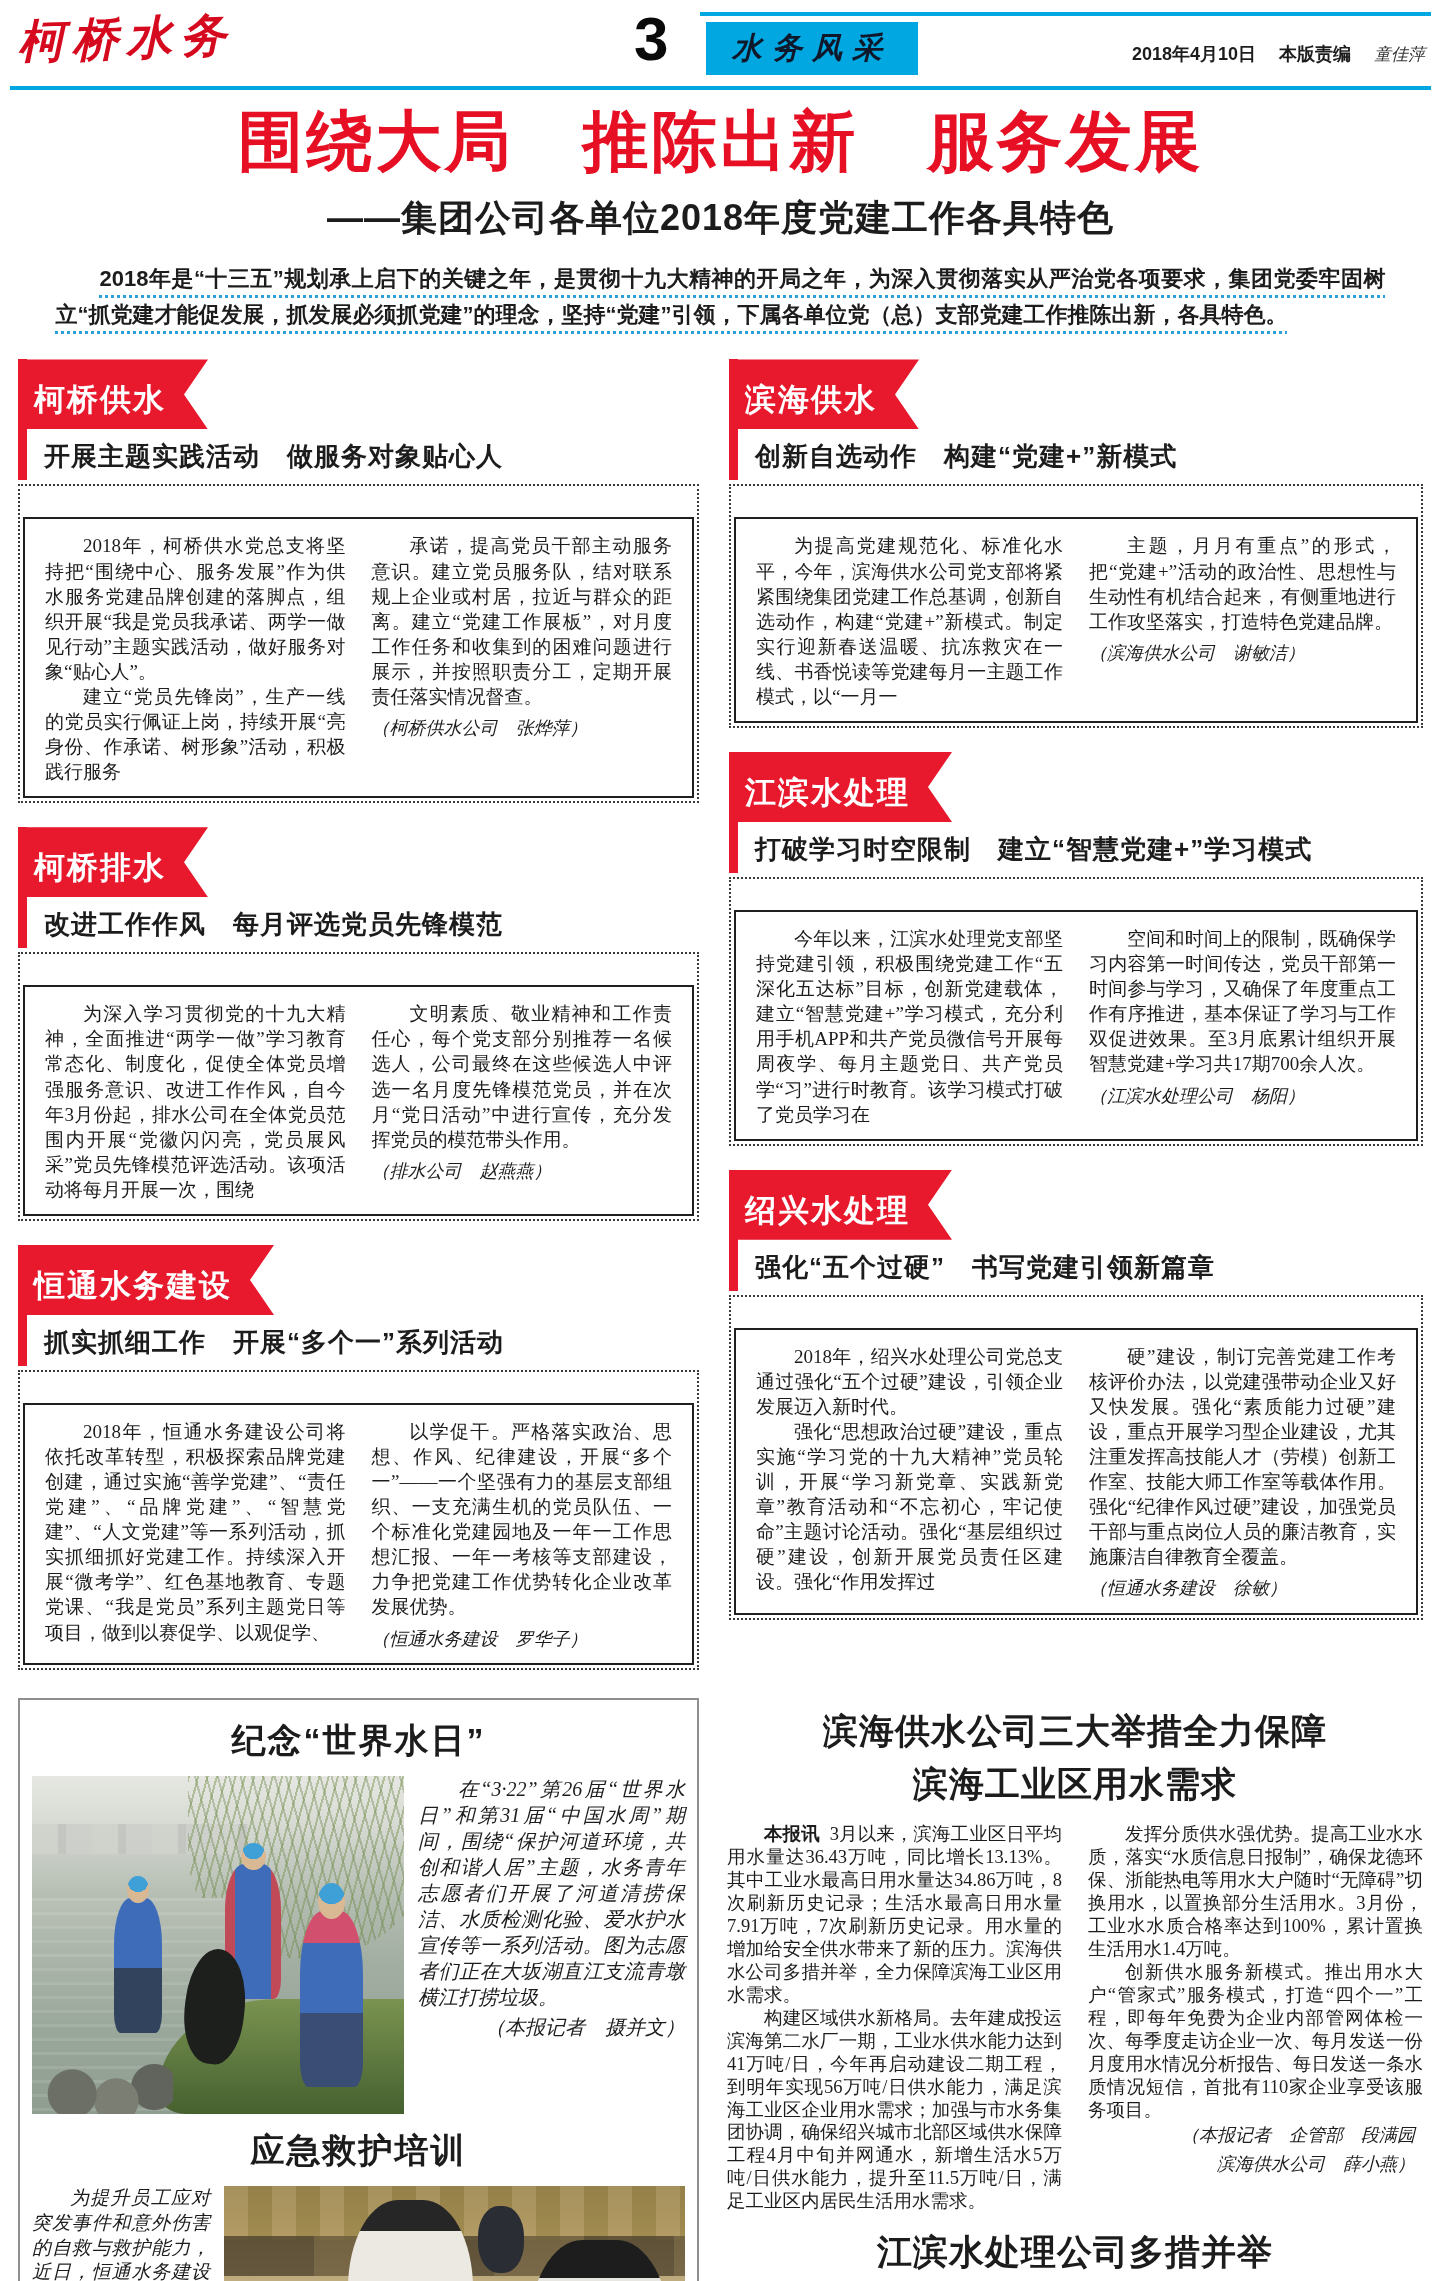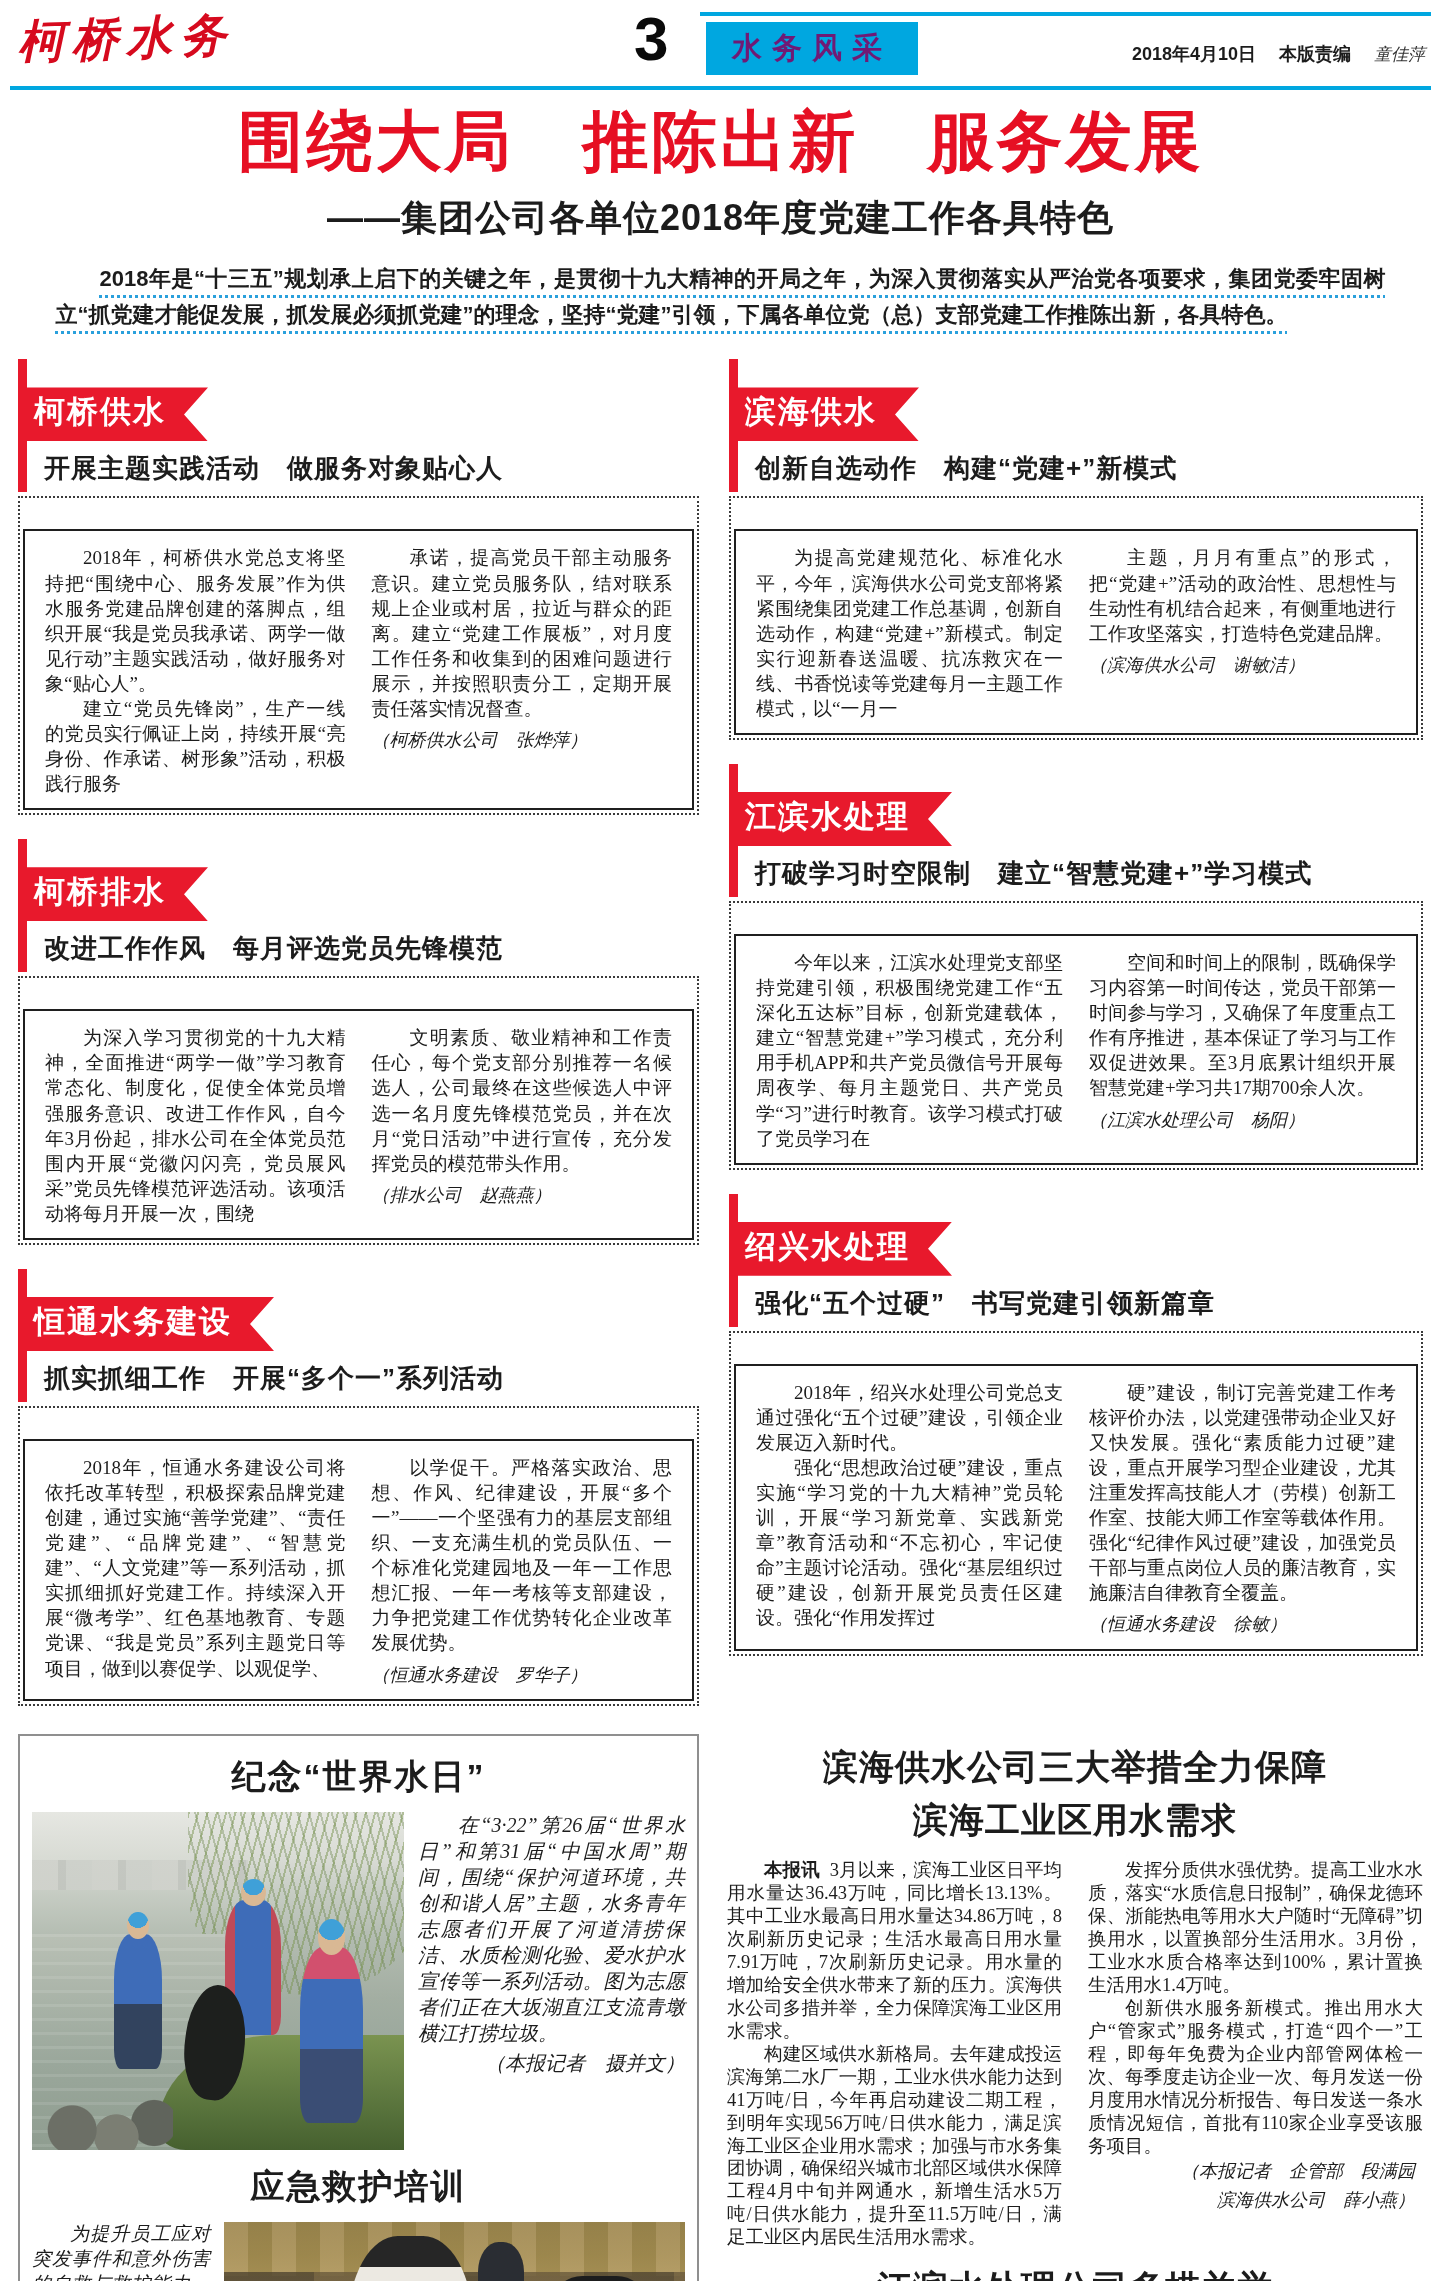--- a/index.html
+++ b/index.html
@@ -5,40 +5,40 @@
   * { margin:0; padding:0; box-sizing:border-box; }
   body { background:#e8e8e8; font-family:"Liberation Serif","DejaVu Serif",serif; color:#1c1c1c; }
   .page { width:1441px; height:2281px; background:#ffffff; margin:0 auto; position:relative; overflow:hidden; padding-top:6px; }
 
   
   .masthead { position:relative; height:84px; margin:0 10px; }
   .logo { position:absolute; left:8px; top:2px; color:#d60a1e; font-size:46px; font-weight:bold; font-style:italic; letter-spacing:8px; transform:rotate(-2deg); font-family:"DejaVu Serif",serif; }
   .top-rule { position:absolute; left:690px; right:0; top:6px; height:4px; background:#00a7e0; }
   .page-no { position:absolute; left:624px; top:2px; font-family:"Liberation Sans","DejaVu Sans",sans-serif; font-weight:900; font-size:62px; line-height:1; color:#0a0a0a; }
   .section-flag { position:absolute; left:696px; top:16px; background:#00a7e0; padding:6px 26px; }
-  .section-flag span { color:#701a75; font-size:30px; font-weight:bold; letter-spacing:10px; font-family:"DejaVu Serif",serif; }
+  .section-flag span { color:#0f172a; font-size:30px; font-weight:bold; font-style:italic; letter-spacing:10px; font-family:"DejaVu Serif",serif; }
   .dateline { position:absolute; right:6px; top:36px; font-family:"Liberation Sans","DejaVu Sans",sans-serif; font-size:18px; font-weight:700; }
   .dateline .ed-name { font-weight:400; font-style:italic; font-size:17px; color:#333; }
   .masthead-rule { position:absolute; left:0; right:0; bottom:0; height:4px; background:#00a7e0; }
 
   
   .lead { text-align:center; margin-top:14px; }
   .lead h1 { color:#e60f23; font-family:"Liberation Sans","DejaVu Sans",sans-serif; font-weight:900; font-size:66px; letter-spacing:3px; line-height:1.15; }
   .lead h2 { margin-top:14px; font-family:"Liberation Sans","DejaVu Sans",sans-serif; font-weight:700; font-size:36px; letter-spacing:1px; }
   .intro { margin:18px auto 0; width:1330px; text-align:justify; text-indent:2em; font-family:"Liberation Sans","DejaVu Sans",sans-serif; font-size:22px; font-weight:600; line-height:1.65;
            text-decoration:underline dotted #2aa0dc; text-decoration-thickness:3px; text-underline-offset:9px; }
 
   
   .sections { display:flex; gap:30px; margin:26px 18px 0; }
   .colL { width:681px; flex:none; }
   .colR { flex:1; }
   .unit { margin-bottom:24px; }
   .unit-head { position:relative; }
   .unit-head::before { content:""; position:absolute; left:0; top:0; bottom:4px; width:9px; background:#e8192c; }
-  .flag { position:relative; display:inline-block; background:#e8192c; color:#fff; font-family:"Liberation Sans","DejaVu Sans",sans-serif; font-weight:900; font-size:31px; letter-spacing:2px; padding:4px 42px 8px 16px; clip-path:polygon(0 0,100% 0,calc(100% - 24px) 50%,100% 100%,0 100%);margin-top:28px; }
+  .flag { position:relative; display:inline-block; background:#e8192c; color:#fff; font-family:"Liberation Sans","DejaVu Sans",sans-serif; font-weight:900; font-size:31px; letter-spacing:2px; padding:20px 42px 8px 16px; clip-path:polygon(0 0,100% 0,calc(100% - 24px) 50%,100% 100%,0 100%); }
   .unit-headline { font-family:"Liberation Sans","DejaVu Sans",sans-serif; font-weight:700; font-size:26px; letter-spacing:1px; padding:10px 0 10px 26px; }
   .box-outer { border:2px dotted #3a3a3a; padding:3px; }
   .box-inner { border:2px solid #1f1f1f; padding:14px 20px 12px;margin-top:28px; }
   .cols { display:flex; gap:26px; }
   .tcol { flex:1; font-size:19px; line-height:1.32; text-align:justify; }
   .tcol p { text-indent:2em; }
   .byline { text-align:left; font-style:italic; font-size:18px; padding-top:8px; }
 
   
   .bottom { display:flex; gap:28px; margin:4px 18px 0; }

